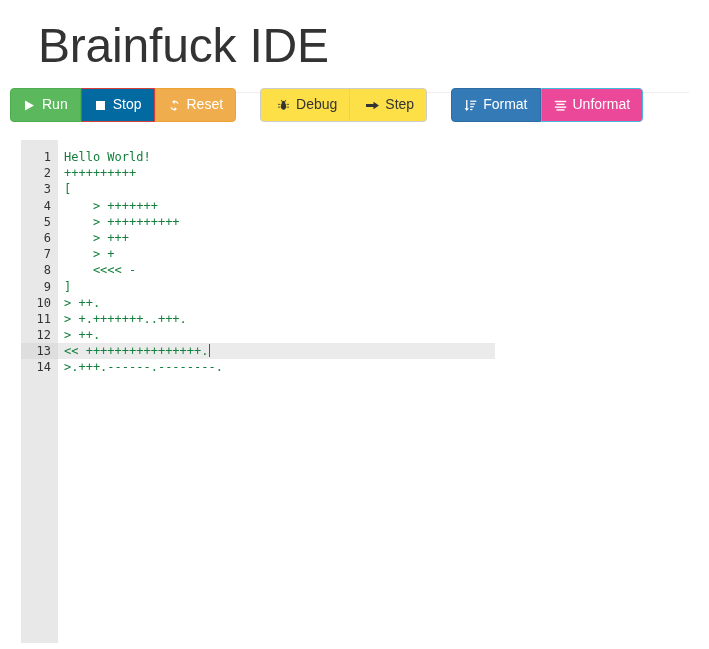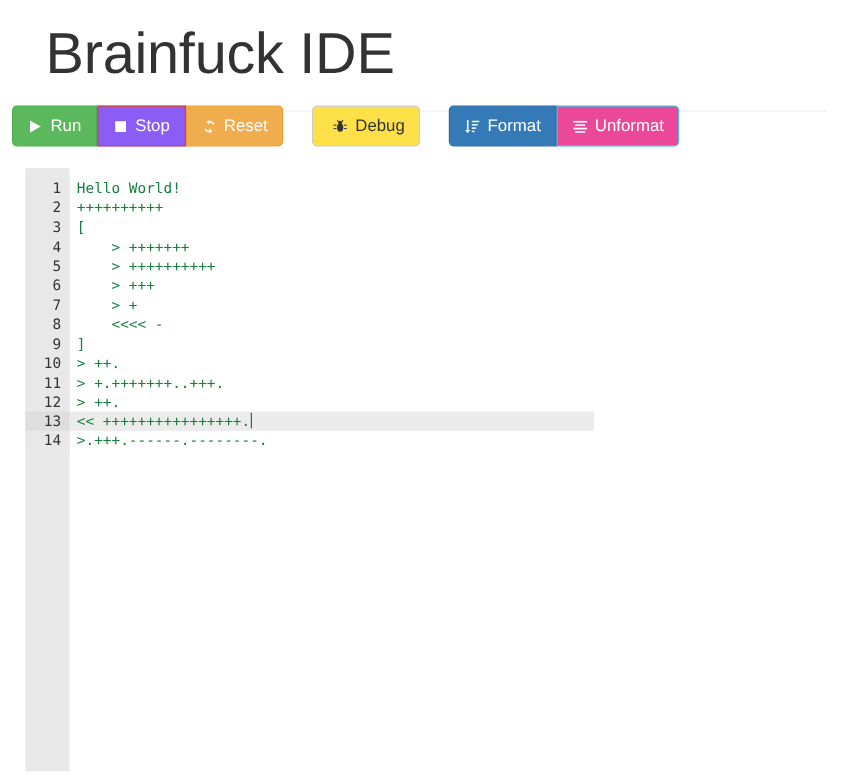--- a/index.html
+++ b/index.html
@@ -76,21 +76,21 @@
   }
   .btn-group .btn:first-child {
     border-top-left-radius: 4px;
     border-bottom-left-radius: 4px;
   }
   .btn-group .btn:last-child {
     border-top-right-radius: 4px;
     border-bottom-right-radius: 4px;
   }
   .btn-success { background: #5cb85c; border-color: #4cae4c; }
-  .btn-danger  { background: #8b5cf6; border-color: #d43f3a; }
+  .btn-danger  { background: #0369a1; border-color: #d43f3a; }
   .btn-warning { background: #f0ad4e; border-color: #eea236; }
   .btn-default {
     background: #fde047;
     border-color: #cccccc;
     color: #333333;
     padding-left: 16px;
   }
   .btn-primary { background: #337ab7; border-color: #2e6da4; }
   .btn-info    { background: #ec4899; border-color: #46b8da; }
 
@@ -229,20 +229,28 @@
             <circle cx="8" cy="4" r="2" fill="#333333"></circle>
             <rect x="1.2" y="6" width="3" height="1" fill="#333333"></rect>
             <rect x="11.8" y="6" width="3" height="1" fill="#333333"></rect>
             <rect x="1.2" y="9.5" width="3" height="1" fill="#333333"></rect>
             <rect x="11.8" y="9.5" width="3" height="1" fill="#333333"></rect>
             <rect x="5.2" y="1" width="1" height="2.4" fill="#333333" transform="rotate(-30 5.7 2.2)"></rect>
             <rect x="9.8" y="1" width="1" height="2.4" fill="#333333" transform="rotate(30 10.3 2.2)"></rect>
           </svg>
         </span>
         <span>Debug</span>
+      </button>
+      <button class="btn btn-default" style="margin-left:-1px;">
+        <span class="btn-icon">
+          <svg width="13" height="13" viewBox="0 0 16 16">
+            <path d="M0 6.2h9.2V3.4L16 8l-6.8 4.6V9.8H0z" fill="#333333"></path>
+          </svg>
+        </span>
+        <span>Step</span>
       </button>
     </div>
 
     <div class="btn-group">
       <button class="btn btn-primary">
         <span class="btn-icon">
           <svg width="13" height="13" viewBox="0 0 16 16">
             <path d="M2.6 1.2v10.2H0.7L3.4 14.8l2.7-3.4H4.2V1.2z" fill="#ffffff"></path>
             <rect x="7.6" y="2" width="7.6" height="1.5" fill="#ffffff"></rect>
             <rect x="7.6" y="5.4" width="6" height="1.5" fill="#ffffff"></rect>

